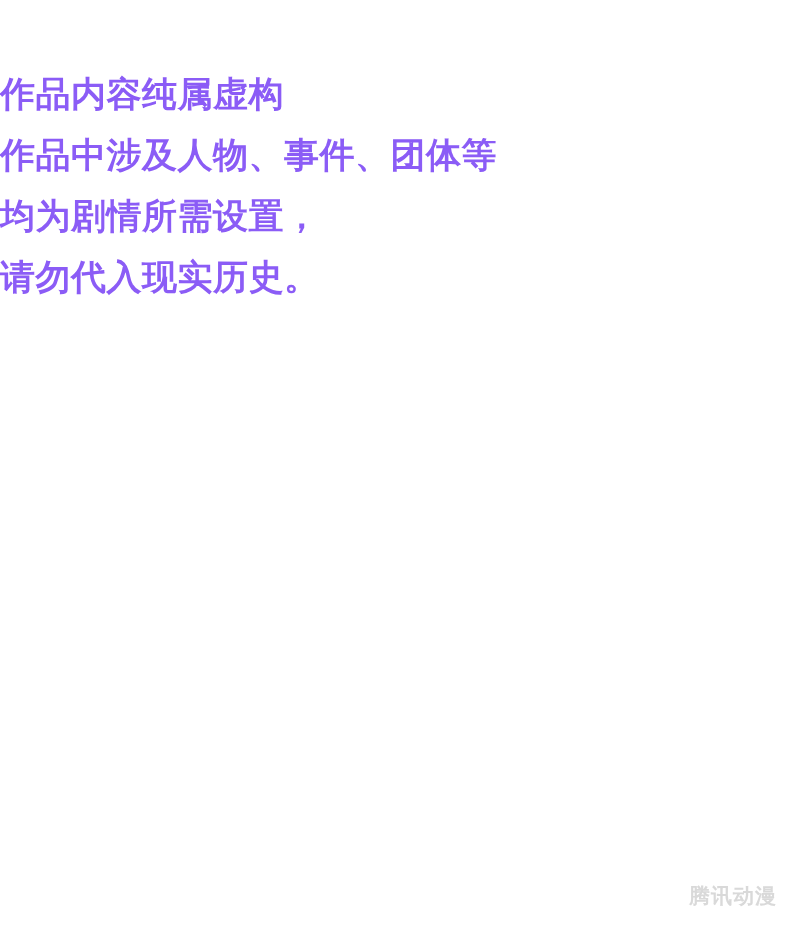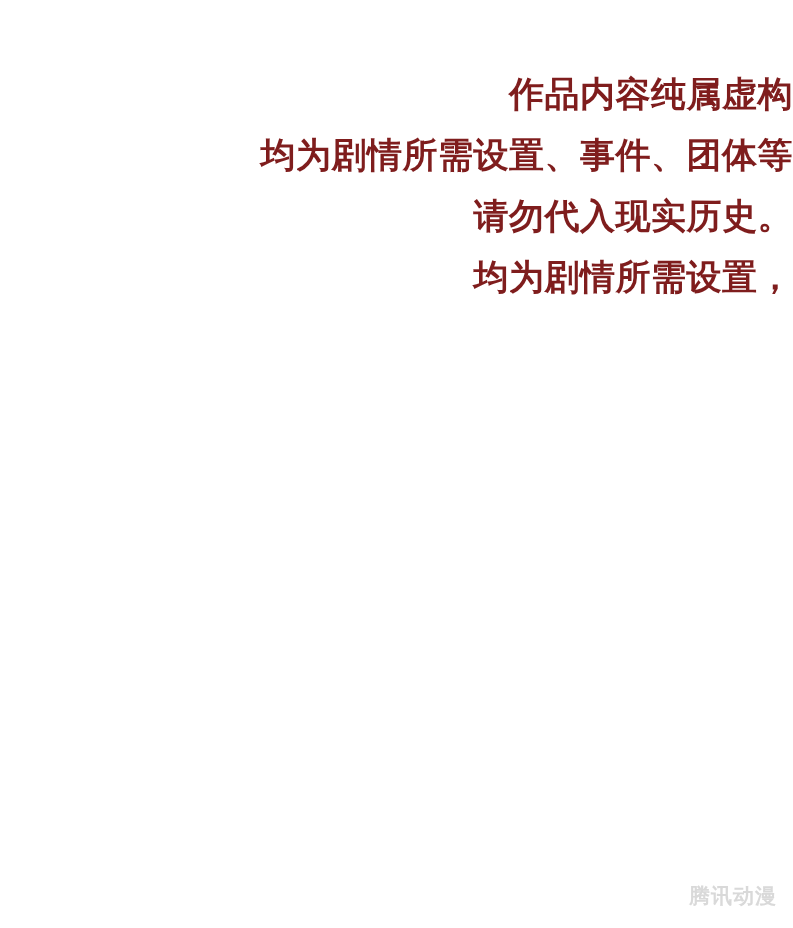--- a/index.html
+++ b/index.html
@@ -22,22 +22,22 @@
     width: 793px;
     height: 928px;
     background: #ffffff;
   }
 
   .disclaimer {
     position: absolute;
     left: 0;
     top: 64px;
     width: 793px;
-    text-align: right;
-    color: #7f1d1d;
+    text-align: left;
+    color: #8b5cf6;
     font-weight: 700;
     letter-spacing: 0.5px;
   }
 
   .disclaimer .line {
     display: block;
     font-size: 35px;
     line-height: 61px;
     white-space: nowrap;
   }
@@ -54,20 +54,20 @@
     margin-left: 46px;
   }
 </style>
 </head>
 <body>
 
 <div class="page">
 
   <div class="disclaimer">
     <span class="line">作品内容纯属虚构</span>
-    <span class="line">均为剧情所需设置、事件、团体等</span>
+    <span class="line">作品中涉及人物、事件、团体等</span>
+    <span class="line">均为剧情所需设置，</span>
     <span class="line">请勿代入现实历史。</span>
-    <span class="line">均为剧情所需设置，</span>
   </div>
 
   <div class="watermark">腾讯动漫</div>
 
 </div>
 
 </body></html>

